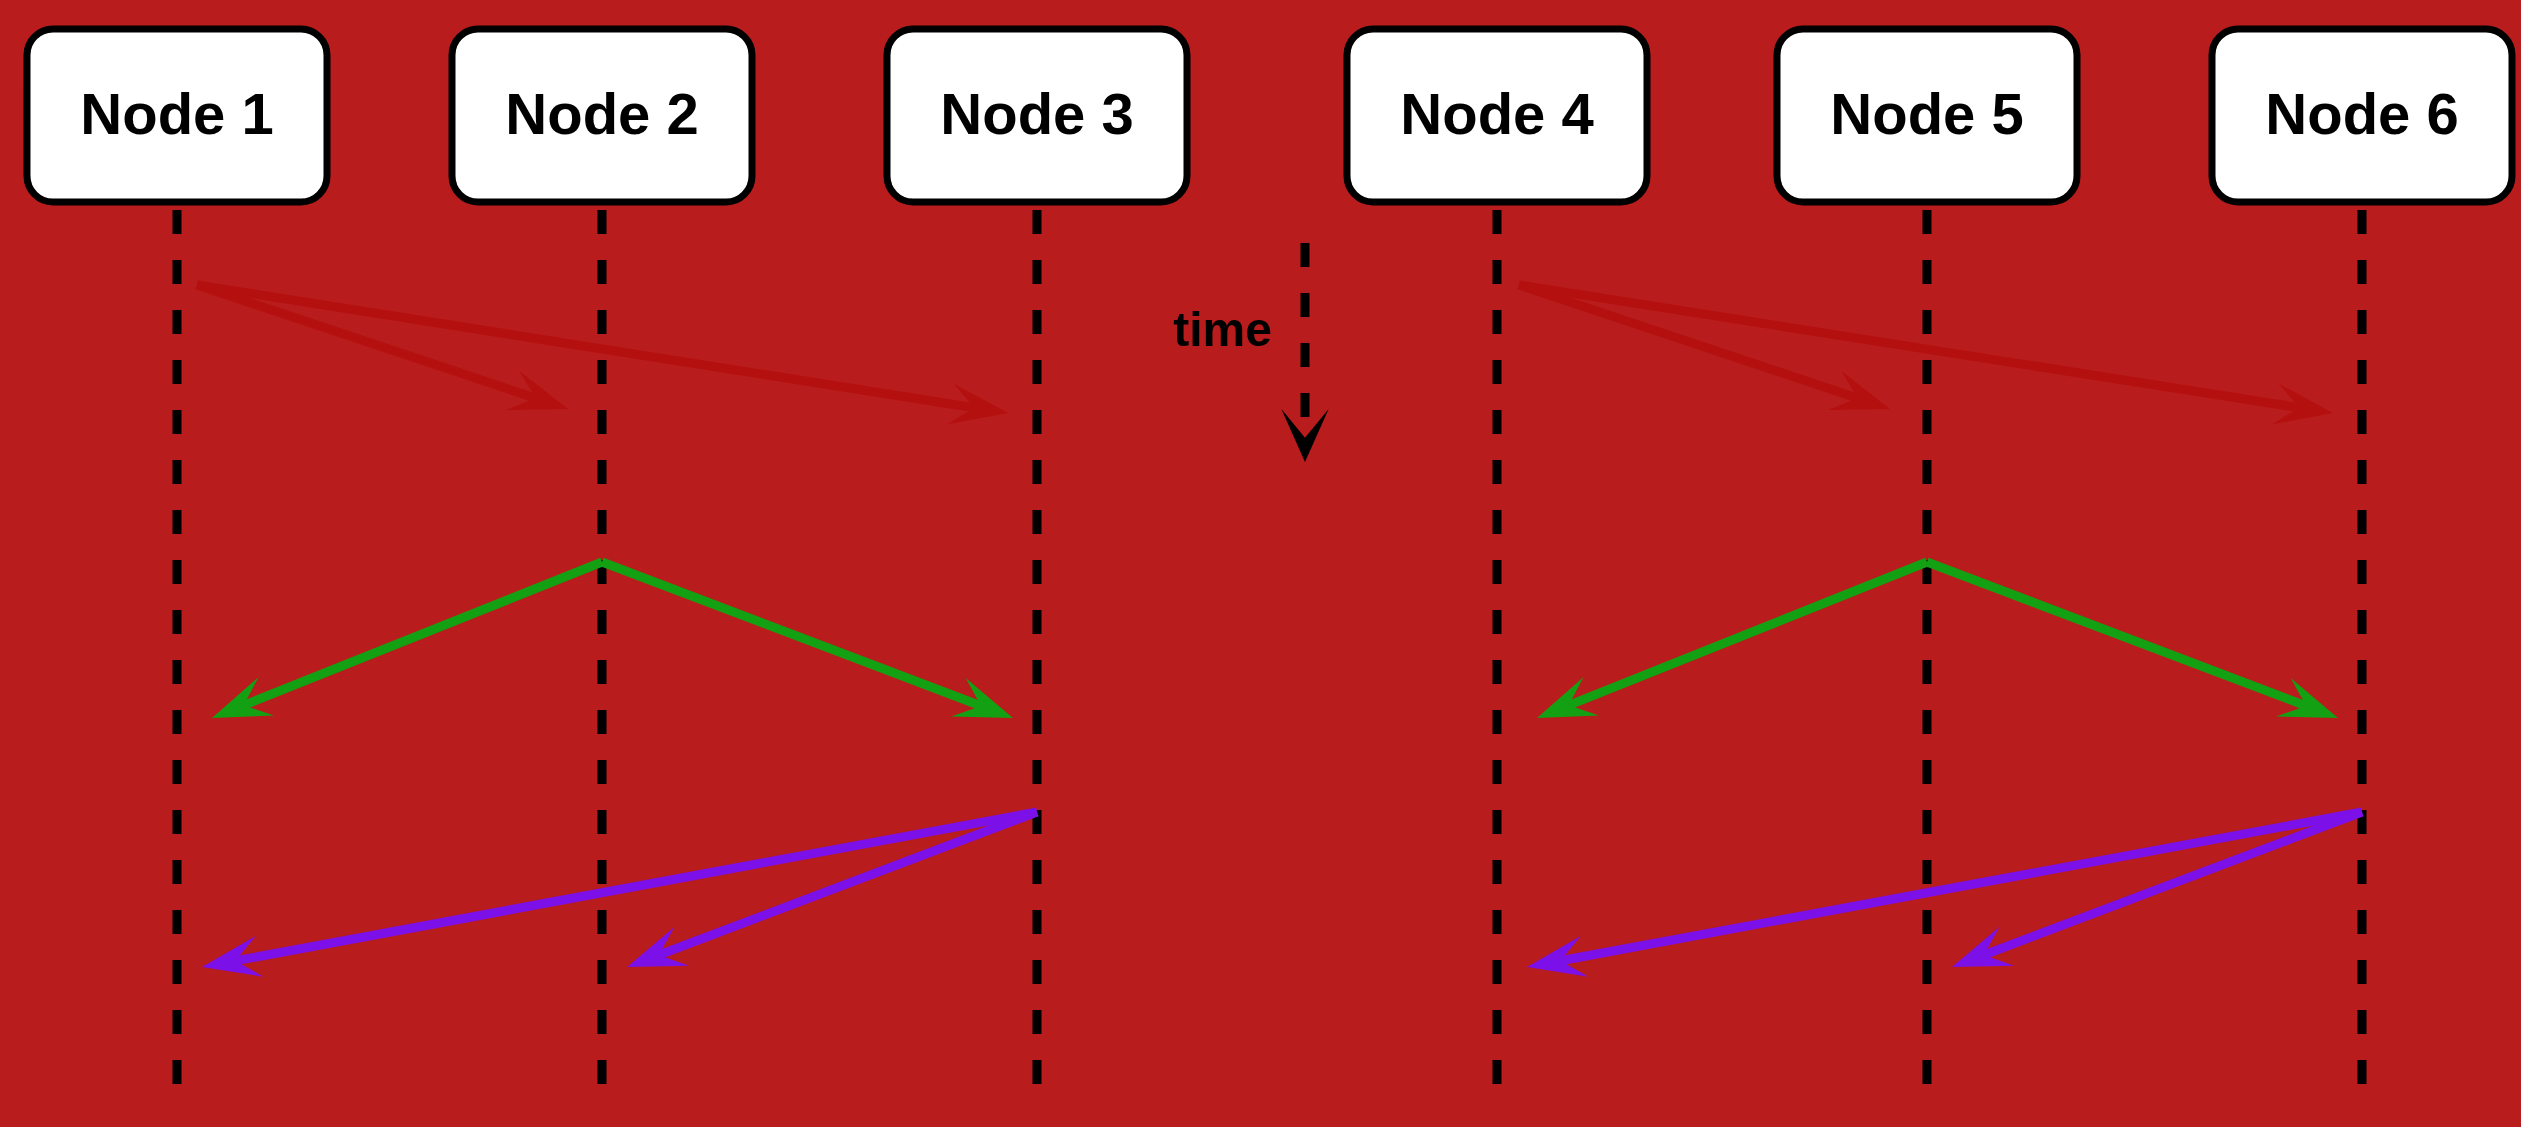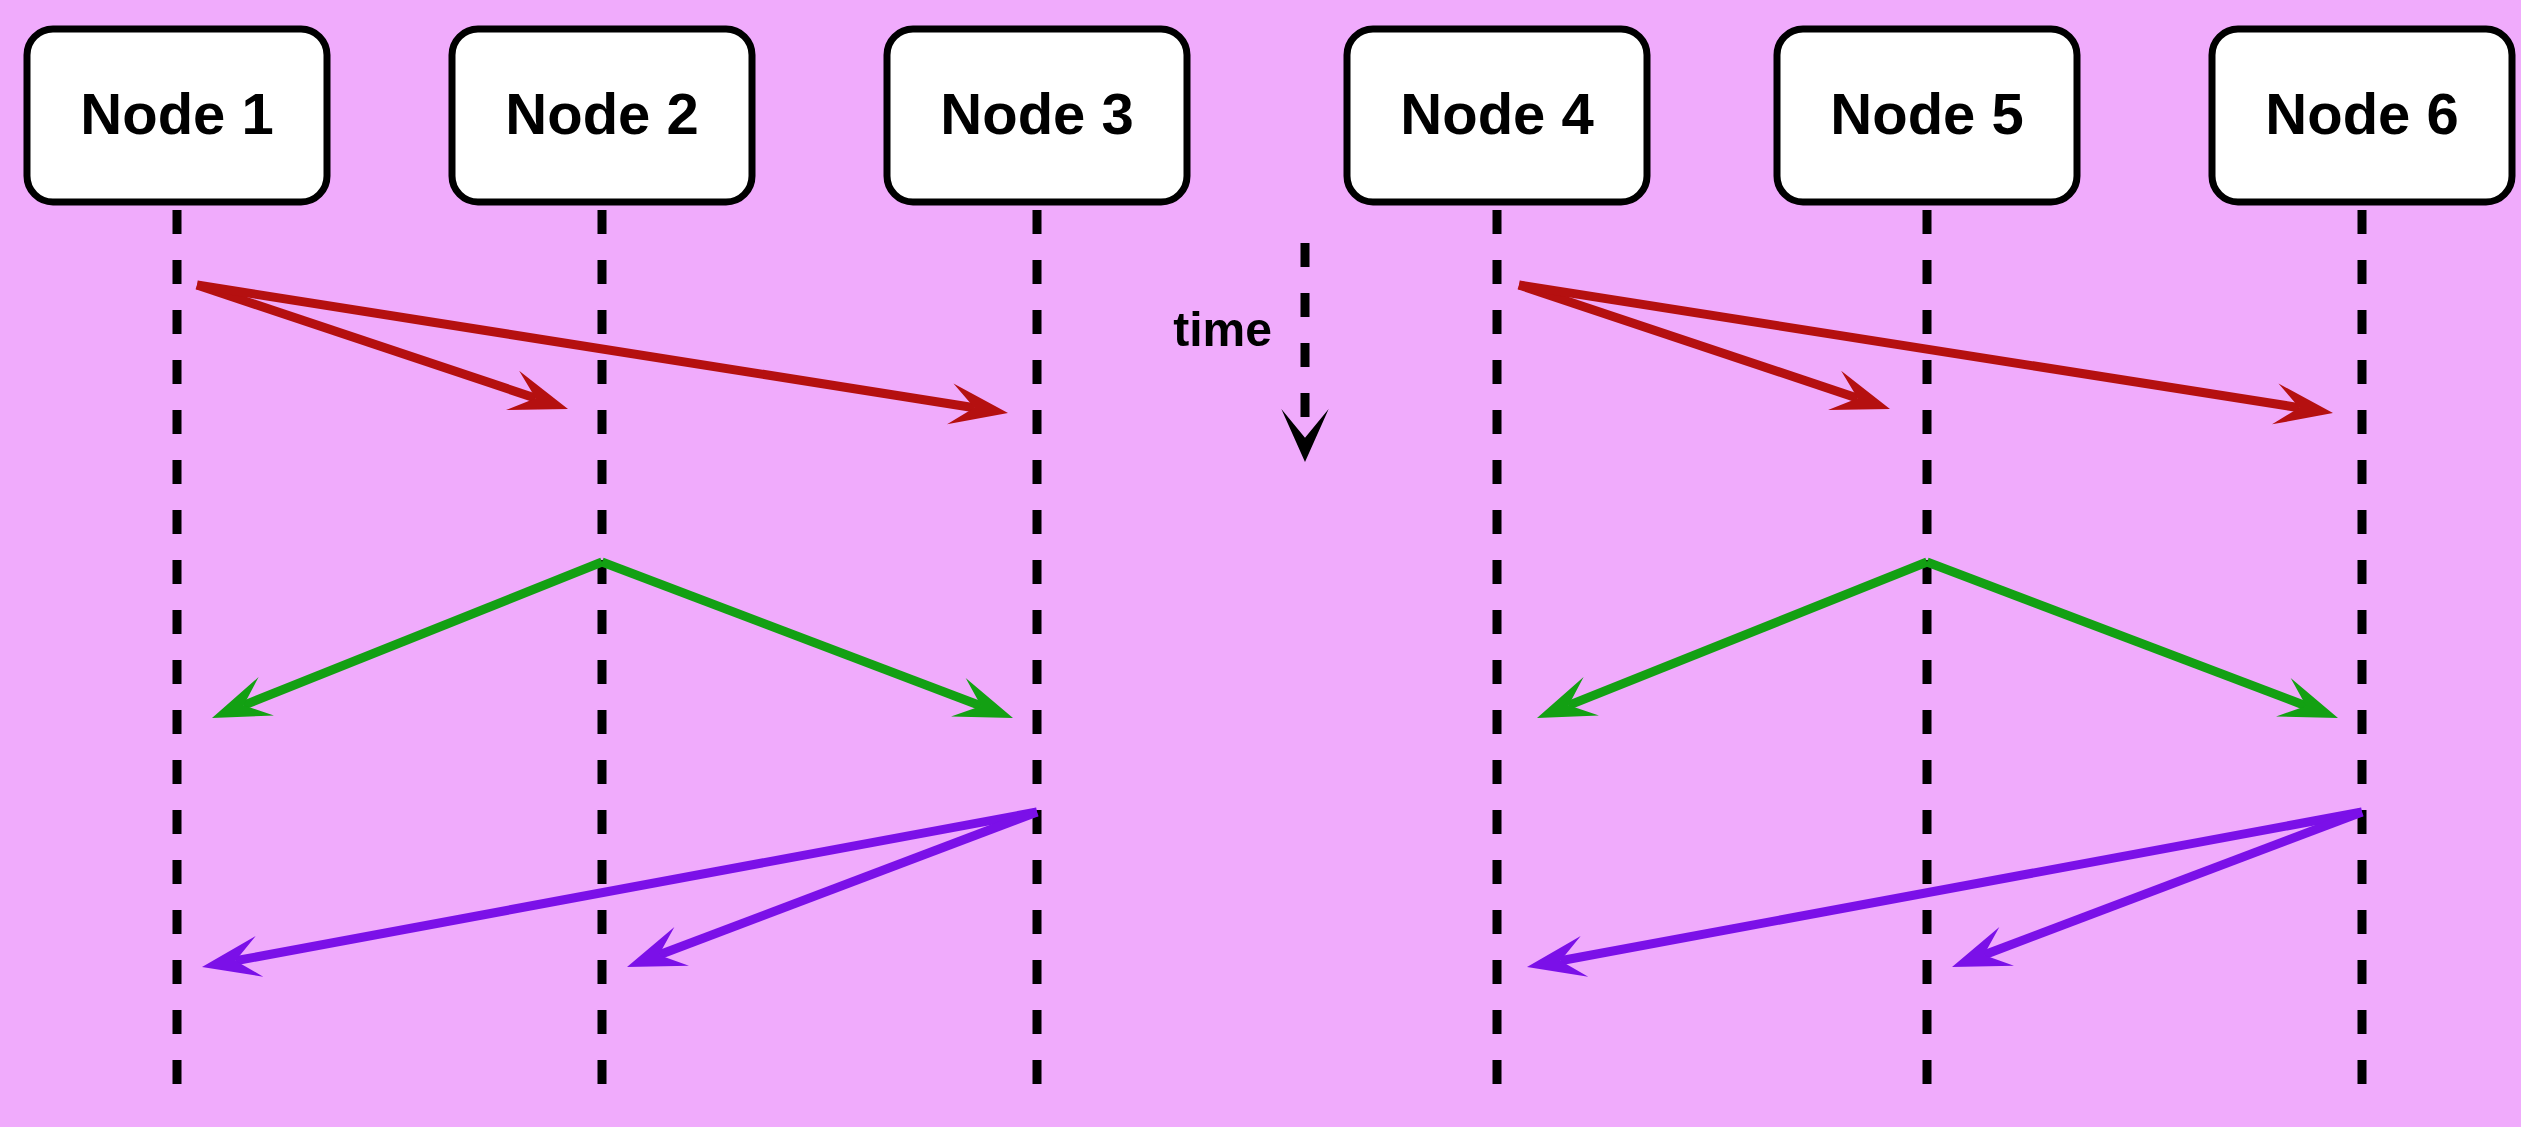--- a/index.html
+++ b/index.html
@@ -10,21 +10,21 @@
   body {
     width: 2521px;
     height: 1127px;
     overflow: hidden;
     font-family: "Liberation Sans", sans-serif;
   }
   #diagram-root {
     position: relative;
     width: 2521px;
     height: 1127px;
-    background: #f0abfc;
+    background: #b91c1c;
   }
   svg.diagram-canvas {
     display: block;
     width: 2521px;
     height: 1127px;
   }
   .node-box-rect {
     fill: #ffffff;
     stroke: #000000;
     stroke-width: 7;

